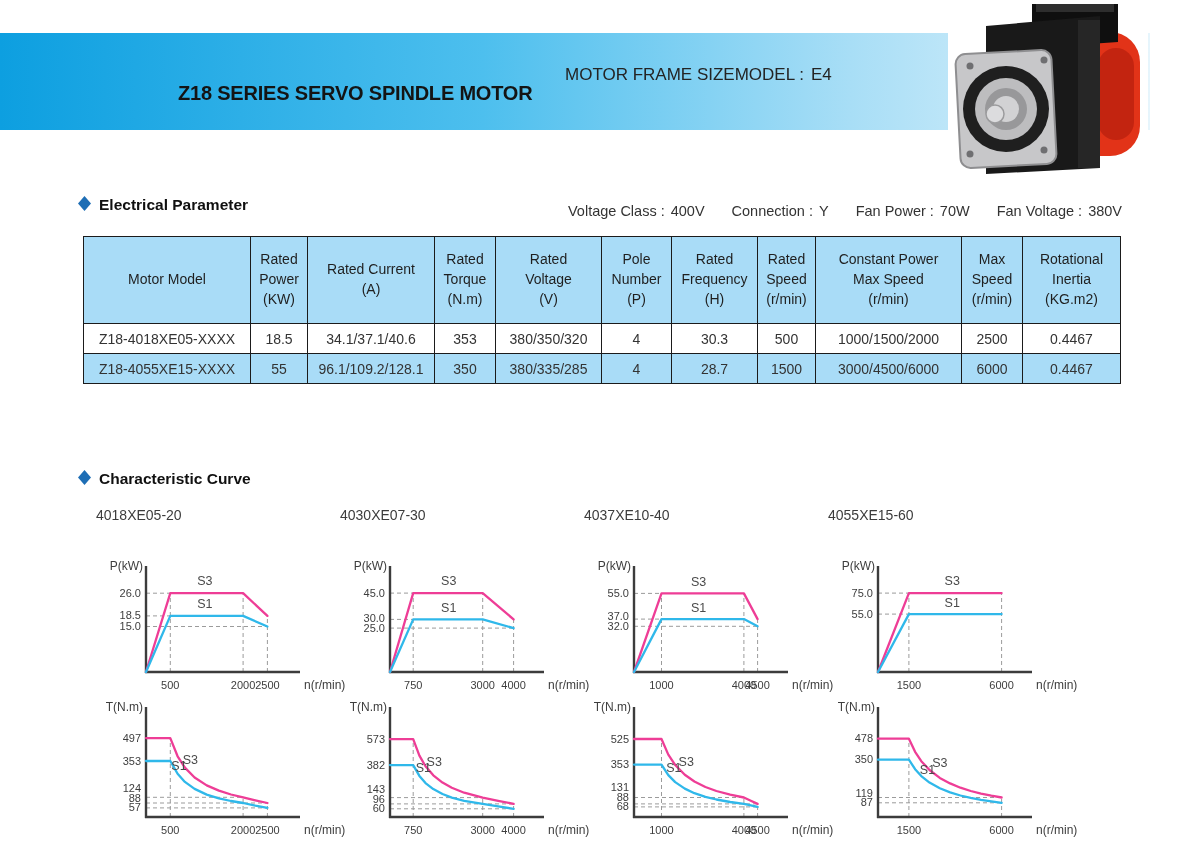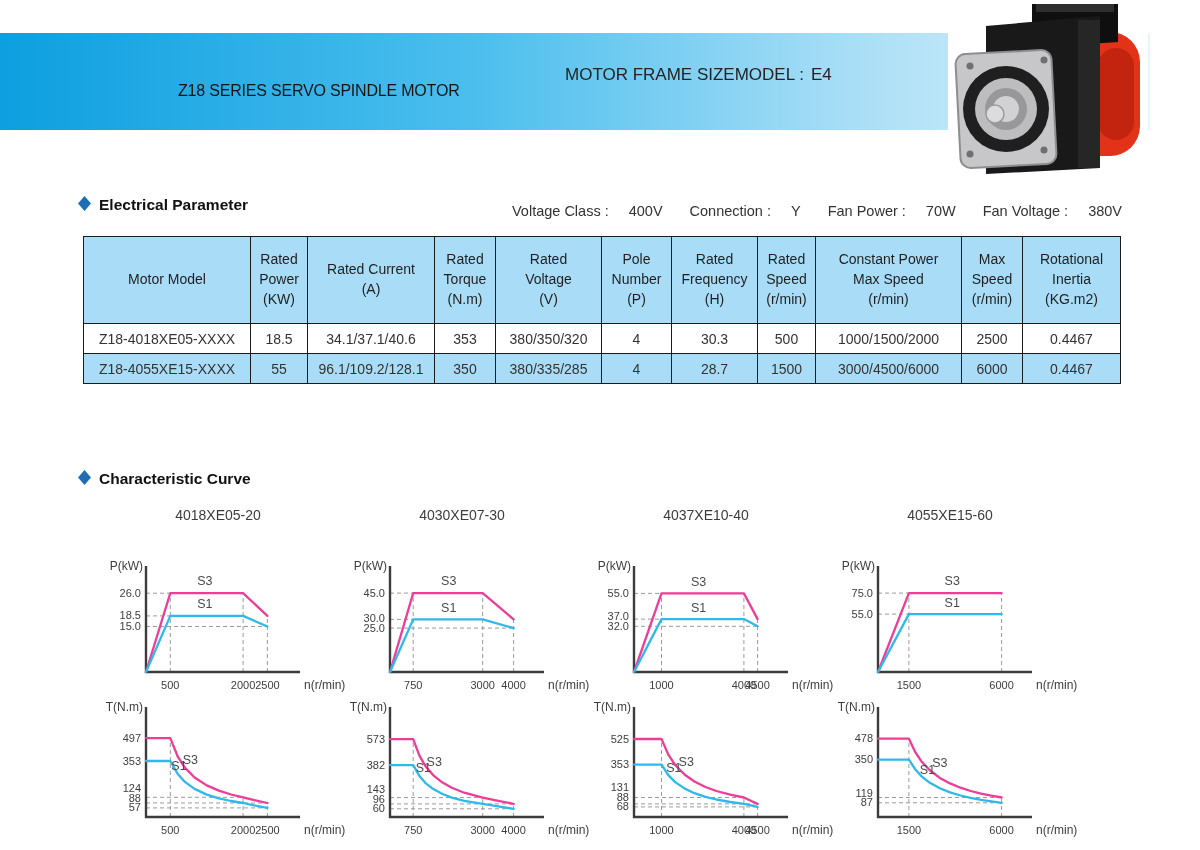--- a/index.html
+++ b/index.html
@@ -1,47 +1,47 @@
 <!DOCTYPE html>
 <html style="--header_grad_1: #0d9fe0; --header_grad_2: #4dbfee; --header_grad_3: #a8def6; --header_grad_4: #e6f5fc; --diamond: #1e6eb5; --th_bg: #a9dcf7; --row_bg: #a9dcf7; --s3_pink: #ee3d96; --s1_cyan: #2fb8ea; --axis: #3c3c3c; --guide: #9b9b9b;"><head>
 <meta charset="utf-8">
 <style>
   html,body{margin:0;padding:0}
   body{width:1200px;height:850px;position:relative;background:#fff;overflow:hidden;
        font-family:"Liberation Sans",sans-serif;color:#222}
 
   .header-bar{position:absolute;left:0;top:33px;width:1150px;height:97px;
     background:linear-gradient(90deg,var(--header_grad_1) 0%,var(--header_grad_2) 42%,var(--header_grad_3) 74%,var(--header_grad_4) 100%);}
-  .page-title{position:absolute;left:178px;top:49px;font-size:16px;font-weight:normal;color:#141414;letter-spacing:-0.2px;white-space:nowrap}
+  .page-title{position:absolute;left:178px;top:49px;font-size:20px;font-weight:bold;color:#141414;letter-spacing:-0.2px;white-space:nowrap}
   .model-info{position:absolute;left:565px;top:27px;font-size:17px;line-height:30px;color:#242424;white-space:nowrap}
   .model-info .val{margin-left:7px}
 
   .motor{position:absolute;left:948px;top:0;width:200px;height:192px;background:#fff}
 
   .section-head{position:absolute;display:flex;align-items:flex-start;gap:8px;
     font-size:15.5px;font-weight:bold;color:#101010}
   #sec-electrical{left:78px;top:196px}
   #sec-curve{left:78px;top:470px}
   .diamond{width:13px;height:15px;background:var(--diamond);
     clip-path:polygon(50% 0,100% 50%,50% 100%,0 50%)}
 
   .specs{position:absolute;top:203px;right:78px;display:flex;gap:27px;
     font-size:14.5px;color:#333;white-space:nowrap}
-  .specs .item span.val{margin-left:20px}
+  .specs .item span.val{margin-left:6px}
 
   table.spec{position:absolute;left:83px;top:236px;width:1037px;border-collapse:collapse;
     table-layout:fixed;text-align:center;font-size:14px;color:#333}
   table.spec th,table.spec td{border:1.6px solid #1b1b1b;padding:0 2px;overflow:hidden}
   table.spec th{background:var(--th_bg);font-weight:400;white-space:pre-line;
     line-height:1.42;height:86px;font-size:14px;color:#1f1f1f}
   table.spec td{height:29px}
   table.spec tr.hl td{background:var(--row_bg)}
 
   .chart-titles{position:absolute;left:96px;top:507px;display:grid;
-    grid-template-columns:repeat(4,244px);text-align:center;font-size:14px;color:#3c3c3c}
+    grid-template-columns:repeat(4,244px);font-size:14px;color:#3c3c3c}
 
   .charts{position:absolute;left:96px;top:560px;display:grid;
     grid-template-columns:repeat(4,244px);row-gap:3px}
   svg.chart{overflow:visible;display:block}
   svg.chart text.tk{font-size:11px;fill:#3d3d3d}
   svg.chart text.al{font-size:12px;fill:#3d3d3d}
   svg.chart text.sl{font-size:12.5px;fill:#4a4a4a}
 </style>
 </head>
 <body>

